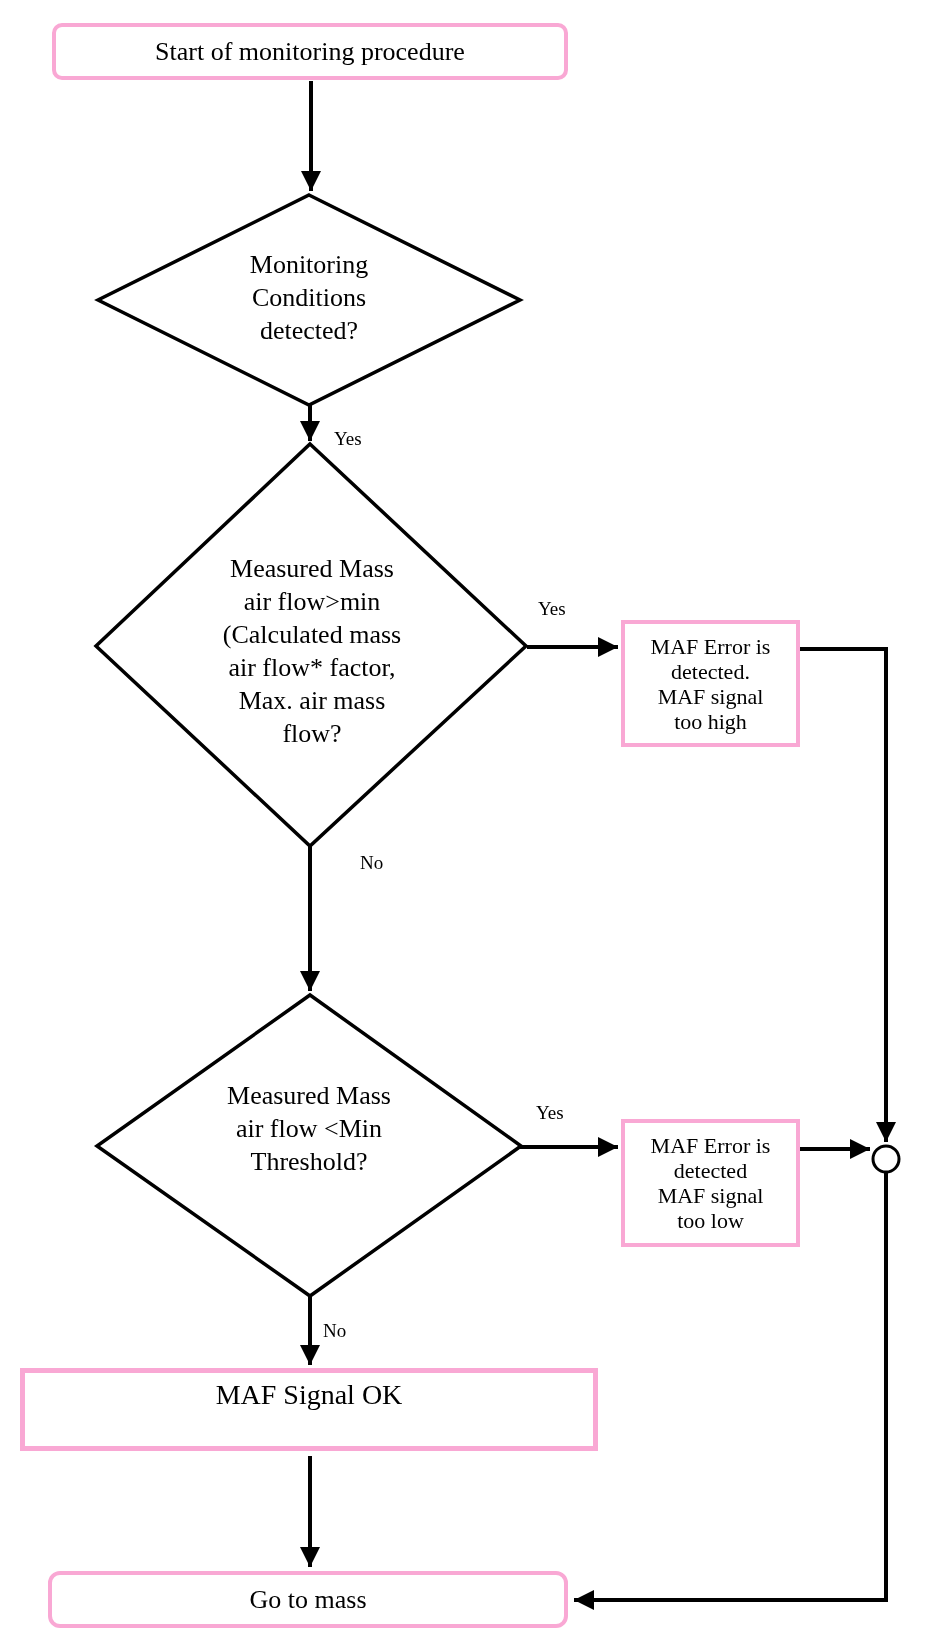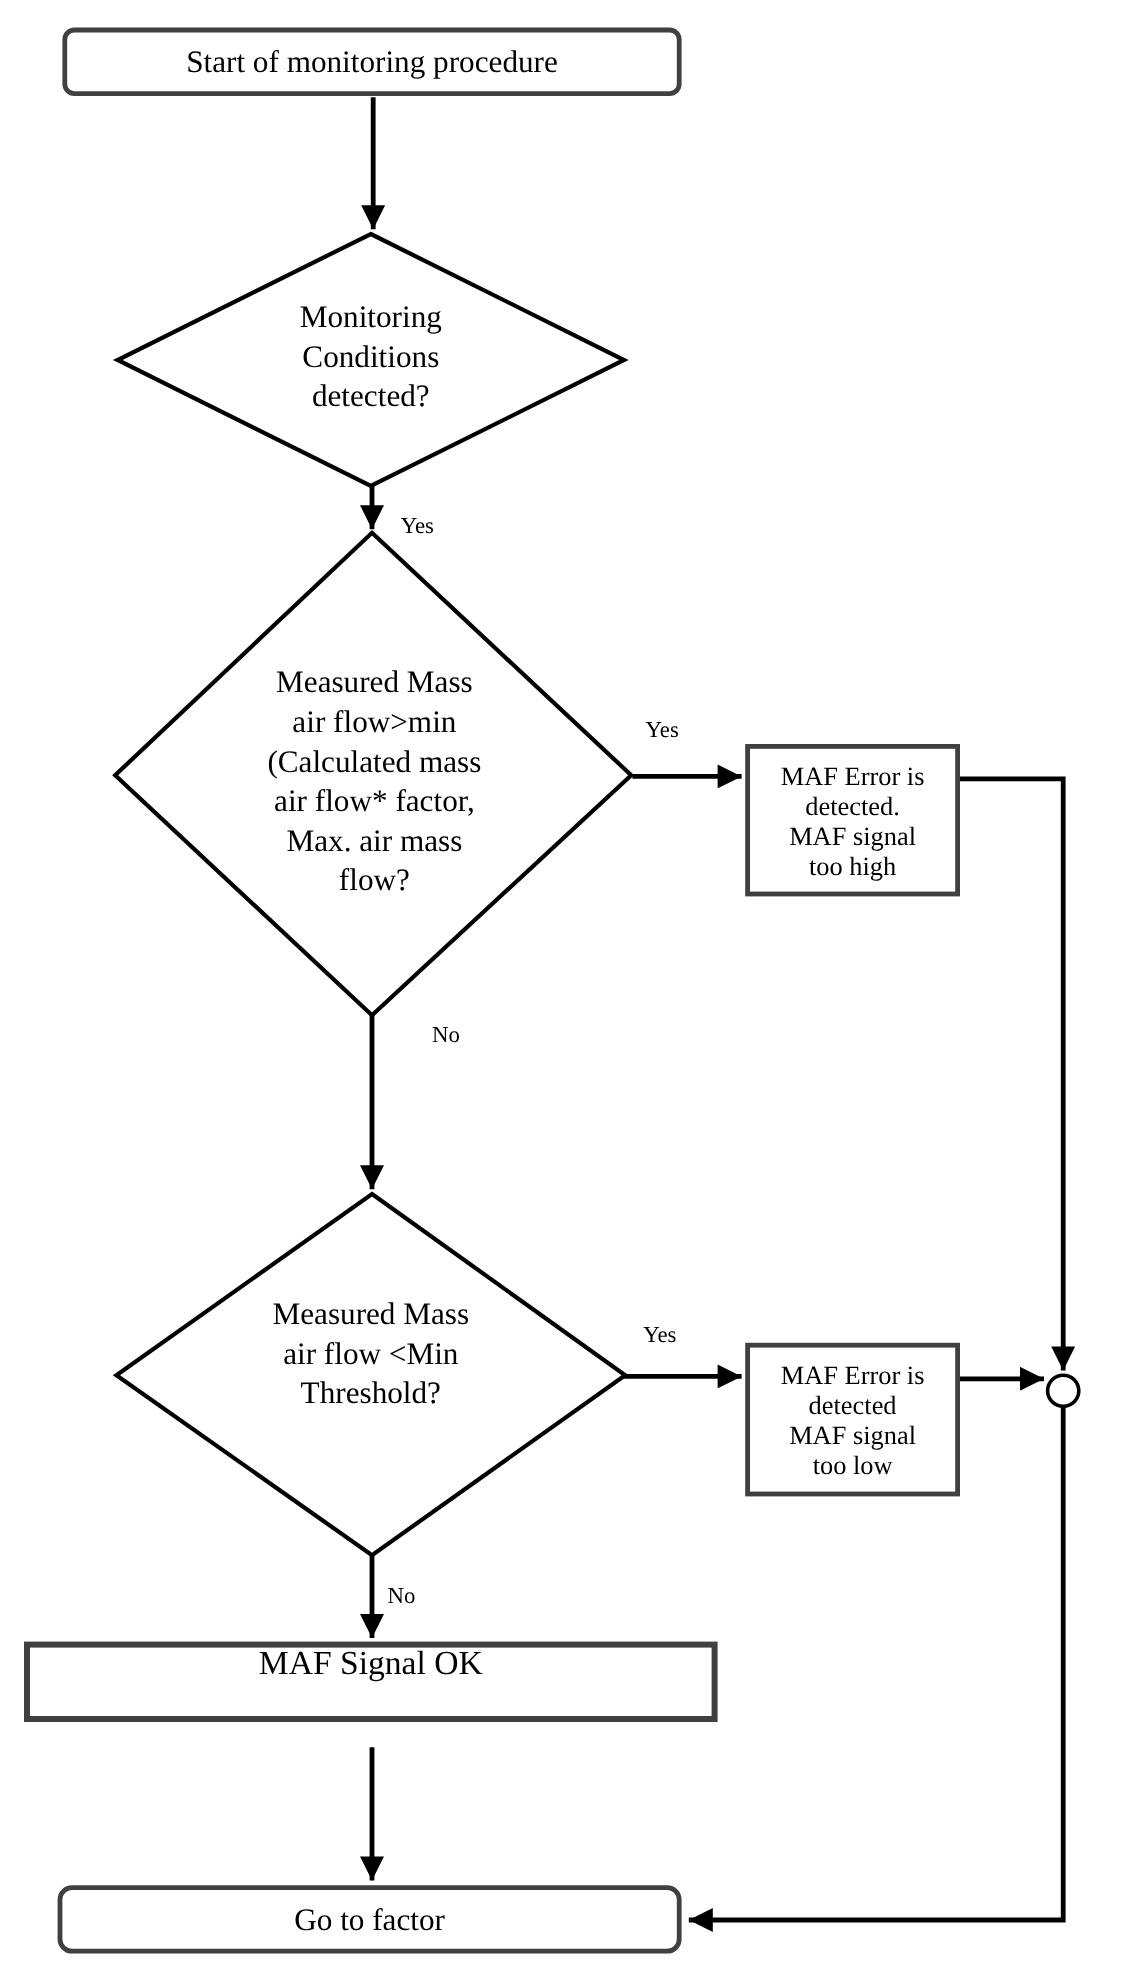--- a/index.html
+++ b/index.html
@@ -4,21 +4,21 @@
 <style>
   html,body { margin:0; padding:0; background:#ffffff; }
   .canvas {
     position:relative; width:944px; height:1648px; background:#ffffff;
     font-family:"Liberation Serif","DejaVu Serif",serif; color:#000000;
     overflow:hidden;
   }
   .layer { position:absolute; left:0; top:0; width:944px; height:1648px; }
   .node {
     position:absolute; box-sizing:border-box; background:#ffffff;
-    border:4px solid #404040; display:flex; align-items:center; justify-content:center;
+    border:4px solid #f9a8d4; display:flex; align-items:center; justify-content:center;
     text-align:center; white-space:pre-line;
   }
   .rounded { border-radius:10px; }
   .node.start { font-size:26px; }
   .node.err { font-size:22px; line-height:25px; }
   .node.ok { font-size:28px; border-width:5px; padding-bottom:30px; }
   .node.goto { font-size:26px; border-radius:12px; }
   .dtext {
     position:absolute; transform:translate(-50%,-50%); text-align:center;
     white-space:pre-line; font-size:26px; line-height:33px;
@@ -60,23 +60,23 @@
   <div class="node err" style="left:621px; top:620px; width:179px; height:127px;">MAF Error is
 detected.
 MAF signal
 too high</div>
 
   <div class="node err" style="left:621px; top:1119px; width:179px; height:128px;">MAF Error is
 detected
 MAF signal
 too low</div>
 
-  <div class="node ok" style="left:20px; top:1368px; width:578px; height:67px;">MAF Signal OK</div>
+  <div class="node ok" style="left:20px; top:1368px; width:578px; height:83px;">MAF Signal OK</div>
 
-  <div class="node goto" style="left:48px; top:1571px; width:520px; height:57px;">Go to factor</div>
+  <div class="node goto" style="left:48px; top:1571px; width:520px; height:57px;">Go to mass</div>
 
   <div class="dtext" style="left:309px; top:297px;">Monitoring
 Conditions
 detected?</div>
 
   <div class="dtext" style="left:312px; top:651px;">Measured Mass
 air flow&gt;min
 (Calculated mass
 air flow* factor,
 Max. air mass

